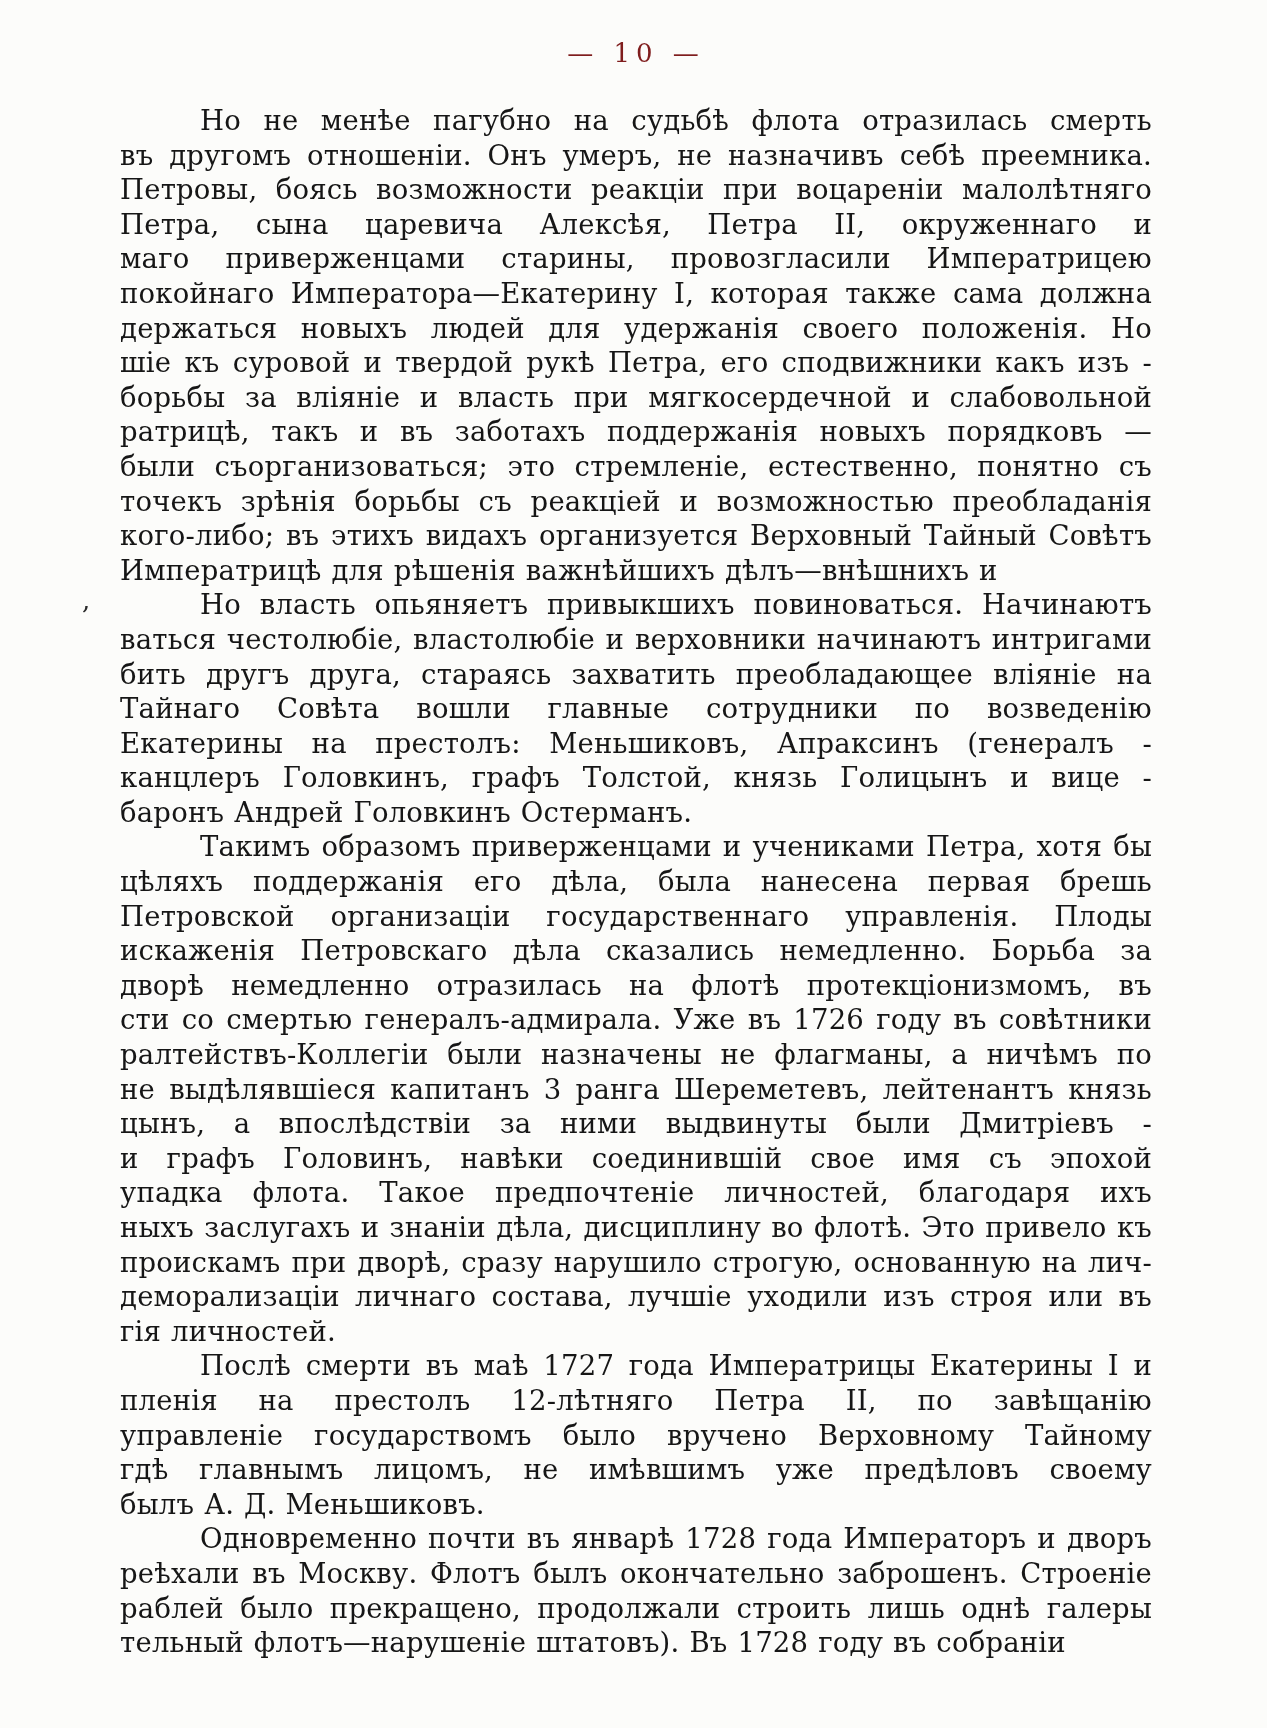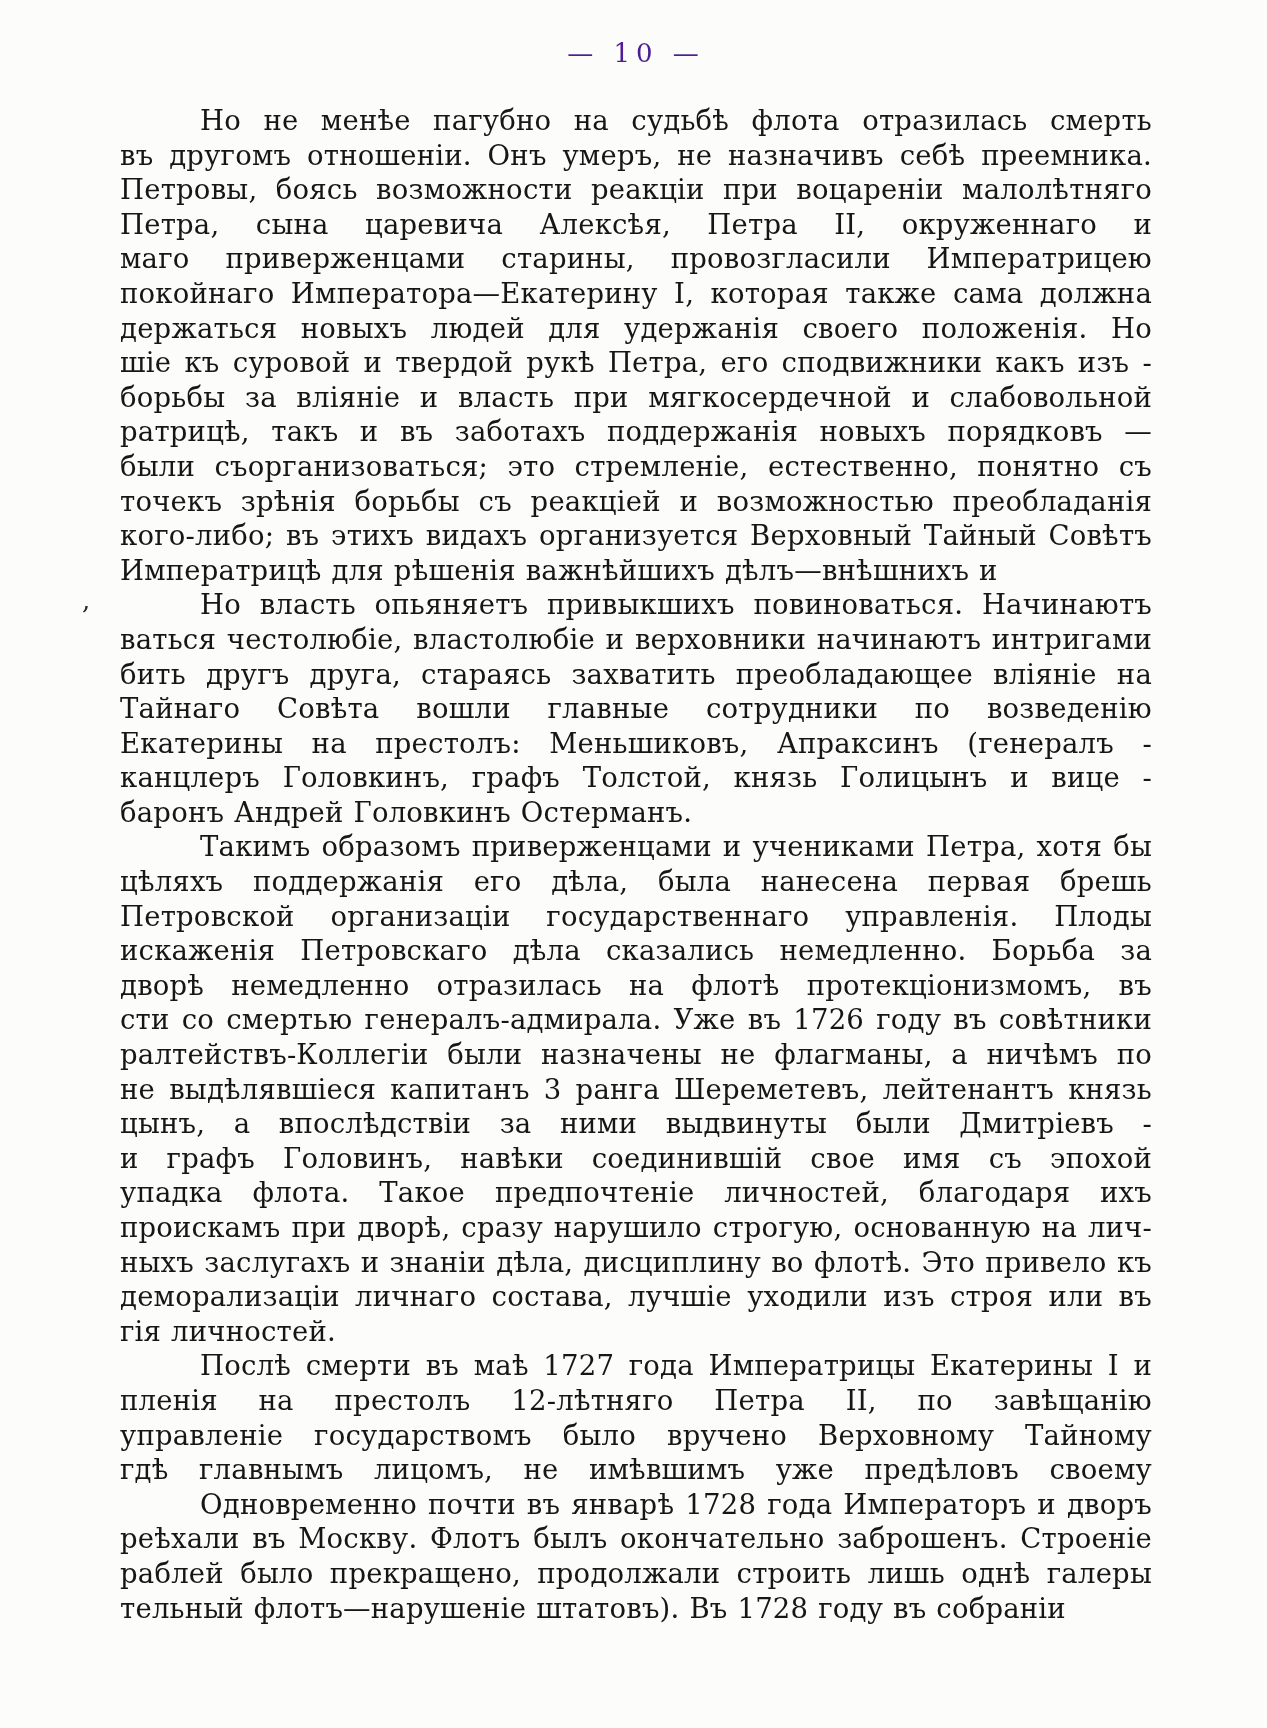--- a/index.html
+++ b/index.html
@@ -18,21 +18,21 @@
     color: #161616;
   }
   .page-header {
     position: absolute;
     top: 38px;
     left: 120px;
     width: 1032px;
     text-align: center;
     font-size: 26px;
     letter-spacing: 6px;
-    color: #4c1d95;
+    color: #7f1d1d;
     white-space: pre;
   }
   .text-block {
     position: absolute;
     top: 103px;
     left: 120px;
     width: 1032px;
   }
   .paragraph { margin: 0; padding: 0; }
   .text-line {
@@ -98,30 +98,31 @@
         <div class="text-line">цѣляхъ поддержанія его дѣла, была нанесена первая брешь стройной</div>
         <div class="text-line">Петровской организаціи государственнаго управленія. Плоды такого</div>
         <div class="text-line">искаженія Петровскаго дѣла сказались немедленно. Борьба за власть при</div>
         <div class="text-line">дворѣ немедленно отразилась на флотѣ протекціонизмомъ, въ особенно-</div>
         <div class="text-line">сти со смертью генералъ-адмирала. Уже въ 1726 году въ совѣтники Адми-</div>
         <div class="text-line">ралтействъ-Коллегіи были назначены не флагманы, а ничѣмъ по службѣ</div>
         <div class="text-line">не выдѣлявшіеся капитанъ 3 ранга Шереметевъ, лейтенантъ князь Голи-</div>
         <div class="text-line">цынъ, а впослѣдствіи за ними выдвинуты были Дмитріевъ - Мамоновъ,</div>
         <div class="text-line">и графъ Головинъ, навѣки соединившій свое имя съ эпохой наибольшаго</div>
         <div class="text-line">упадка флота. Такое предпочтеніе личностей, благодаря ихъ связямъ и</div>
+        <div class="text-line">ныхъ заслугахъ и знаніи дѣла, дисциплину во флотѣ. Это привело къ</div>
         <div class="text-line">проискамъ при дворѣ, сразу нарушило строгую, основанную на лич-</div>
-        <div class="text-line">ныхъ заслугахъ и знаніи дѣла, дисциплину во флотѣ. Это привело къ</div>
         <div class="text-line">деморализаціи личнаго состава, лучшіе уходили изъ строя или въ дру-</div>
         <div class="text-line last">гія личностей.</div>
       </div>
       <div class="paragraph">
         <div class="text-line first">Послѣ смерти въ маѣ 1727 года Императрицы Екатерины I и всту-</div>
         <div class="text-line">пленія на престолъ 12-лѣтняго Петра II, по завѣщанію Императрицы,</div>
         <div class="text-line">управленіе государствомъ было вручено Верховному Тайному Совѣту,</div>
         <div class="text-line">гдѣ главнымъ лицомъ, не имѣвшимъ уже предѣловъ своему честолюбію,</div>
+        <div class="text-line last">былъ А. Д. Меньшиковъ.</div>
       </div>
       <div class="paragraph">
         <div class="text-line first">Одновременно почти въ январѣ 1728 года Императоръ и дворъ пе-</div>
         <div class="text-line">реѣхали въ Москву. Флотъ былъ окончательно заброшенъ. Строеніе ко-</div>
         <div class="text-line">раблей было прекращено, продолжали строить лишь однѣ галеры (оборони-</div>
         <div class="text-line last">тельный флотъ—нарушеніе штатовъ). Въ 1728 году въ собраніи Верхов-</div>
       </div>
     </div>
 </div>
 

